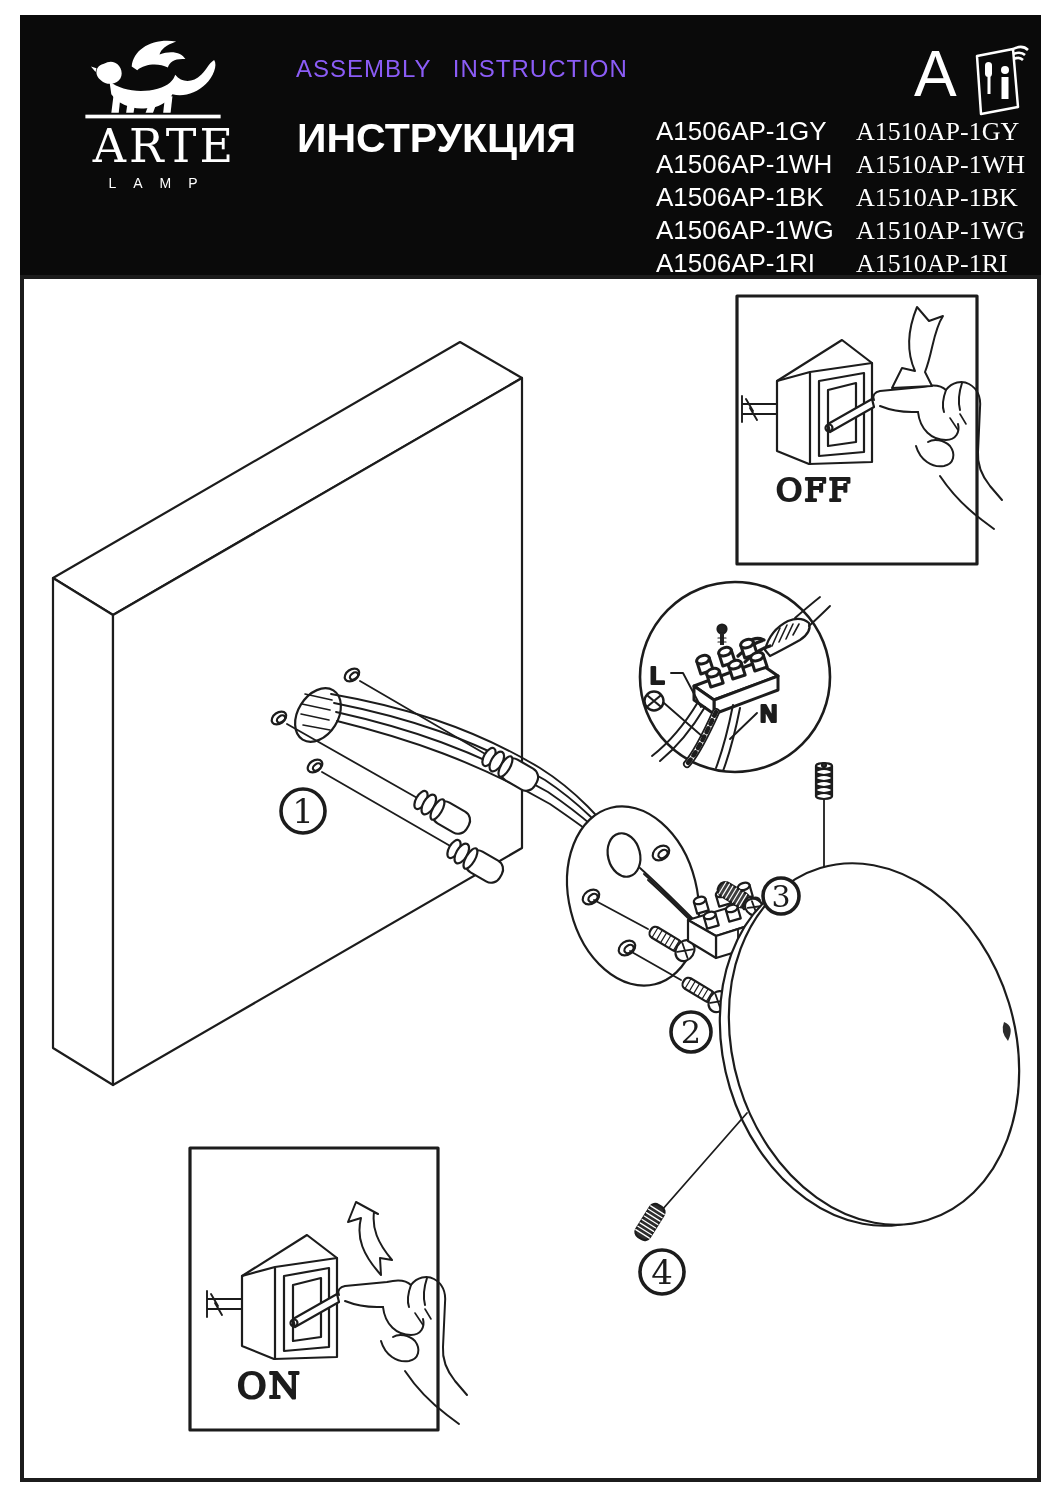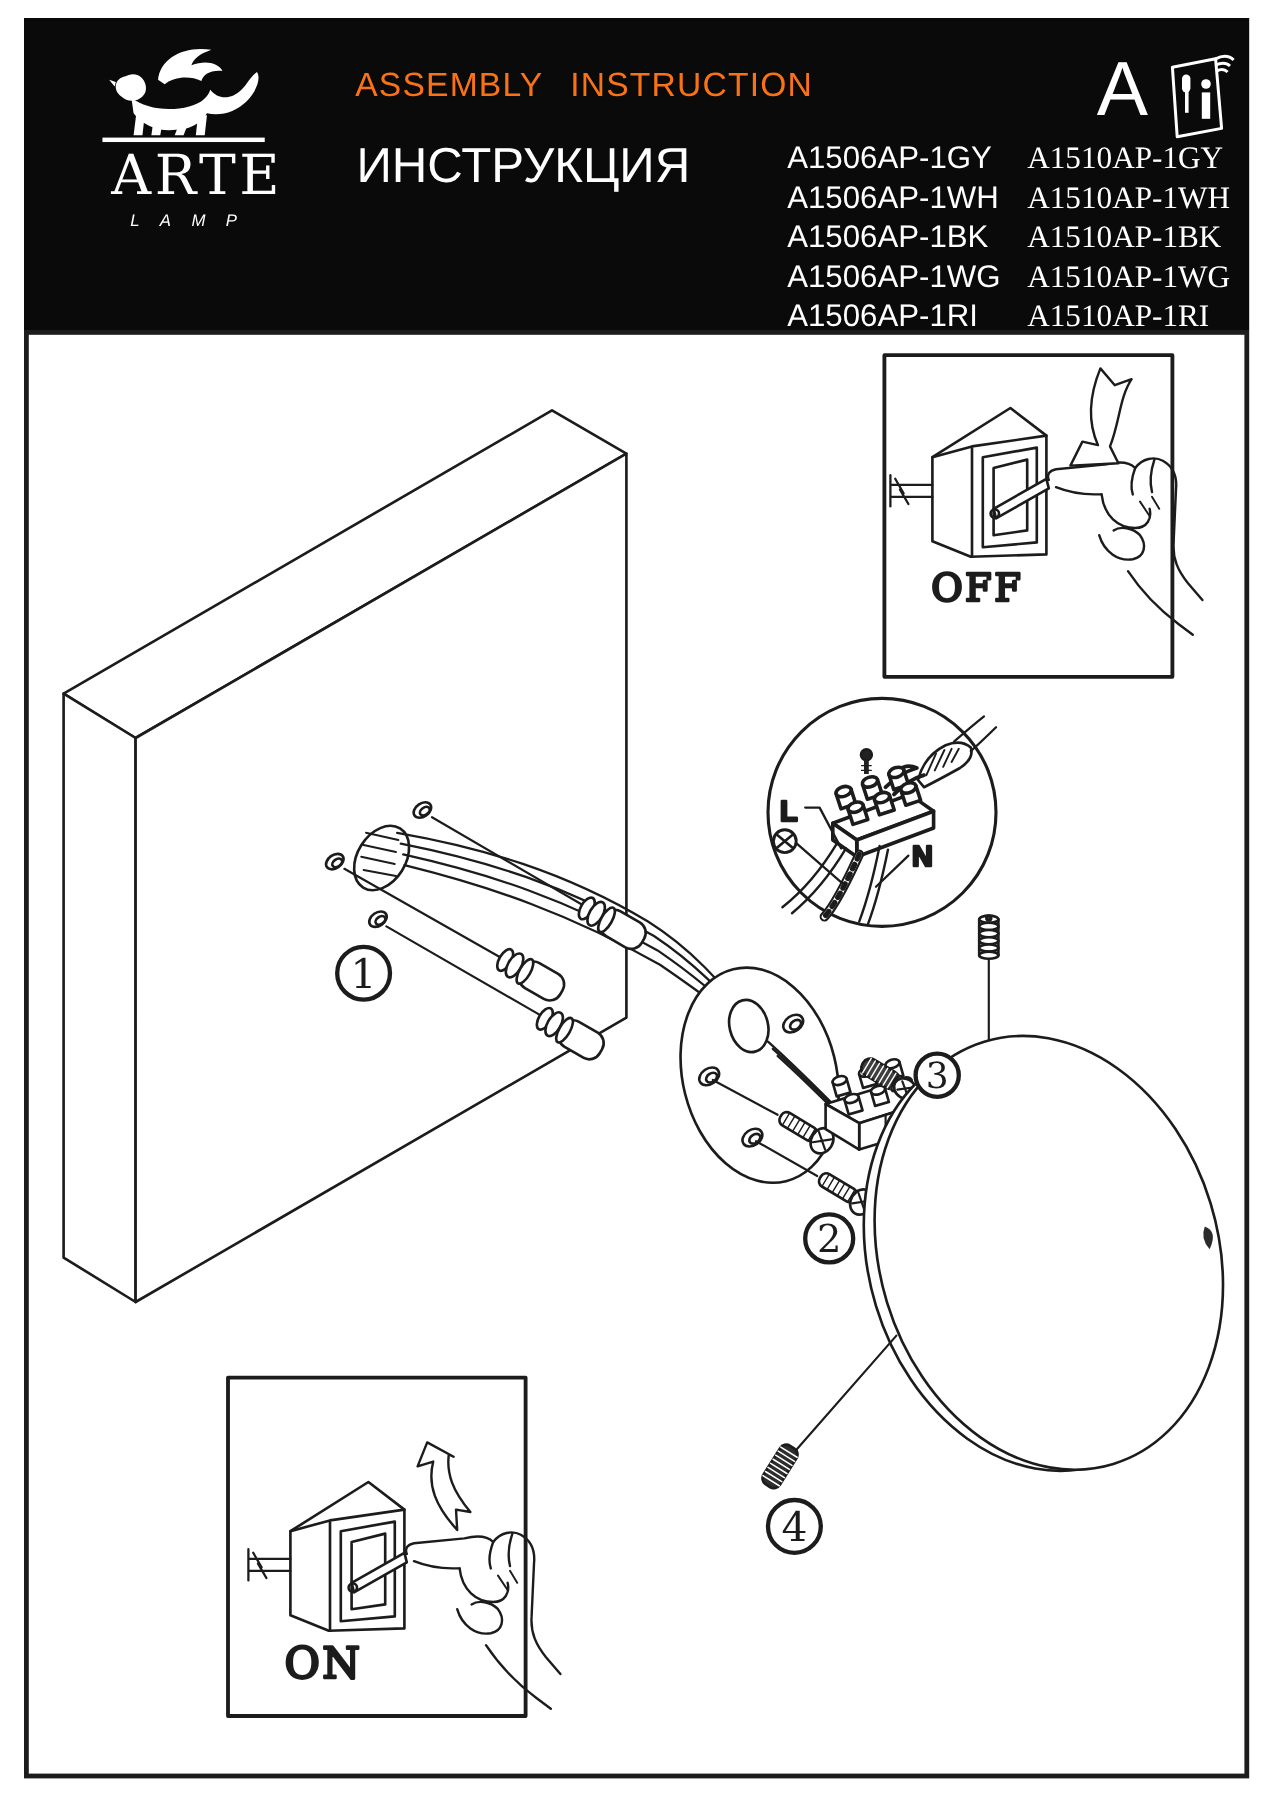--- a/index.html
+++ b/index.html
@@ -5,23 +5,23 @@
   html,body{margin:0;padding:0;background:#ffffff;}
   .page{position:relative;width:1060px;height:1500px;background:#ffffff;overflow:hidden;
         font-family:"Liberation Sans",sans-serif;}
   .frame{position:absolute;left:20px;top:275px;width:1021px;height:1207px;
          border:4px solid #1c1c1c;box-sizing:border-box;background:#ffffff;}
   .header-band{position:absolute;left:20px;top:15px;width:1021px;height:260px;background:#0a0a0a;color:#ffffff;}
   .brand-logo{position:absolute;left:58px;top:20px;width:150px;height:88px;}
   .brand-name{position:absolute;left:50px;top:104px;width:166px;text-align:right;
               font-family:"DejaVu Serif",serif;font-size:46px;letter-spacing:3px;color:#fff;}
   .brand-sub{position:absolute;left:50px;top:160px;width:166px;text-align:center;
-             font-size:14px;letter-spacing:17px;text-indent:17px;color:#fff;font-style:italic;}
-  .title-en{position:absolute;left:276px;top:40px;font-size:28px;letter-spacing:1px;word-spacing:14px;color:#f97316;}
-  .title-ru{position:absolute;left:277px;top:100px;font-size:41px;font-weight:normal;letter-spacing:0px;color:#fff;}
+             font-size:14px;letter-spacing:17px;text-indent:17px;color:#fff;}
+  .title-en{position:absolute;left:276px;top:40px;font-size:24px;letter-spacing:1px;word-spacing:14px;color:#8b5cf6;}
+  .title-ru{position:absolute;left:277px;top:100px;font-size:41px;font-weight:bold;letter-spacing:0px;color:#fff;}
   .models{position:absolute;top:100px;color:#fff;font-size:26px;line-height:33px;white-space:nowrap;}
   .models.c1{left:636px;}
   .models.c2{left:836px;font-family:Liberation Serif, serif;}
   .section-letter{position:absolute;left:894px;top:22px;font-size:64px;color:#fff;}
   .booklet{position:absolute;left:952px;top:30px;width:58px;height:76px;}
   svg text{font-family:"DejaVu Serif",serif;fill:#1c1c1c;}
   svg text.sans{font-family:"Liberation Sans",sans-serif;font-weight:bold;}
   .art{position:absolute;left:0;top:0;}
 </style>
 </head>

